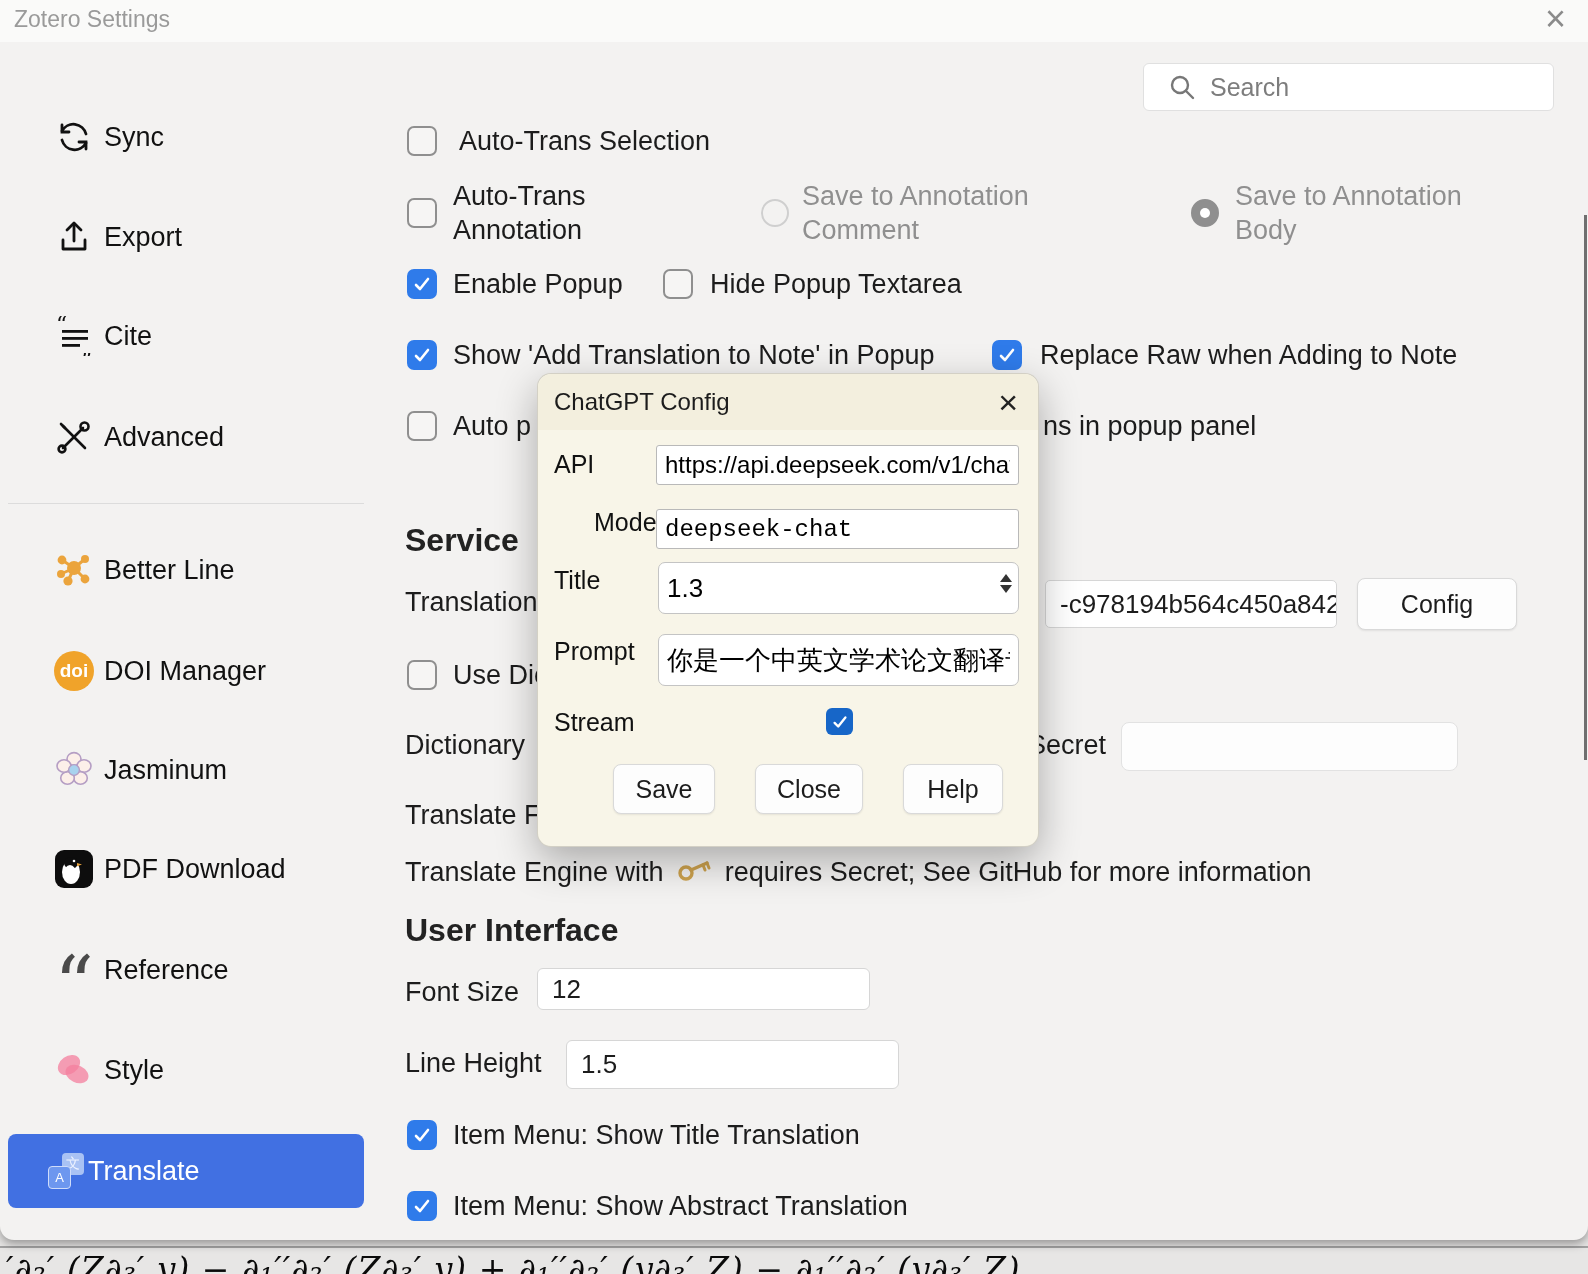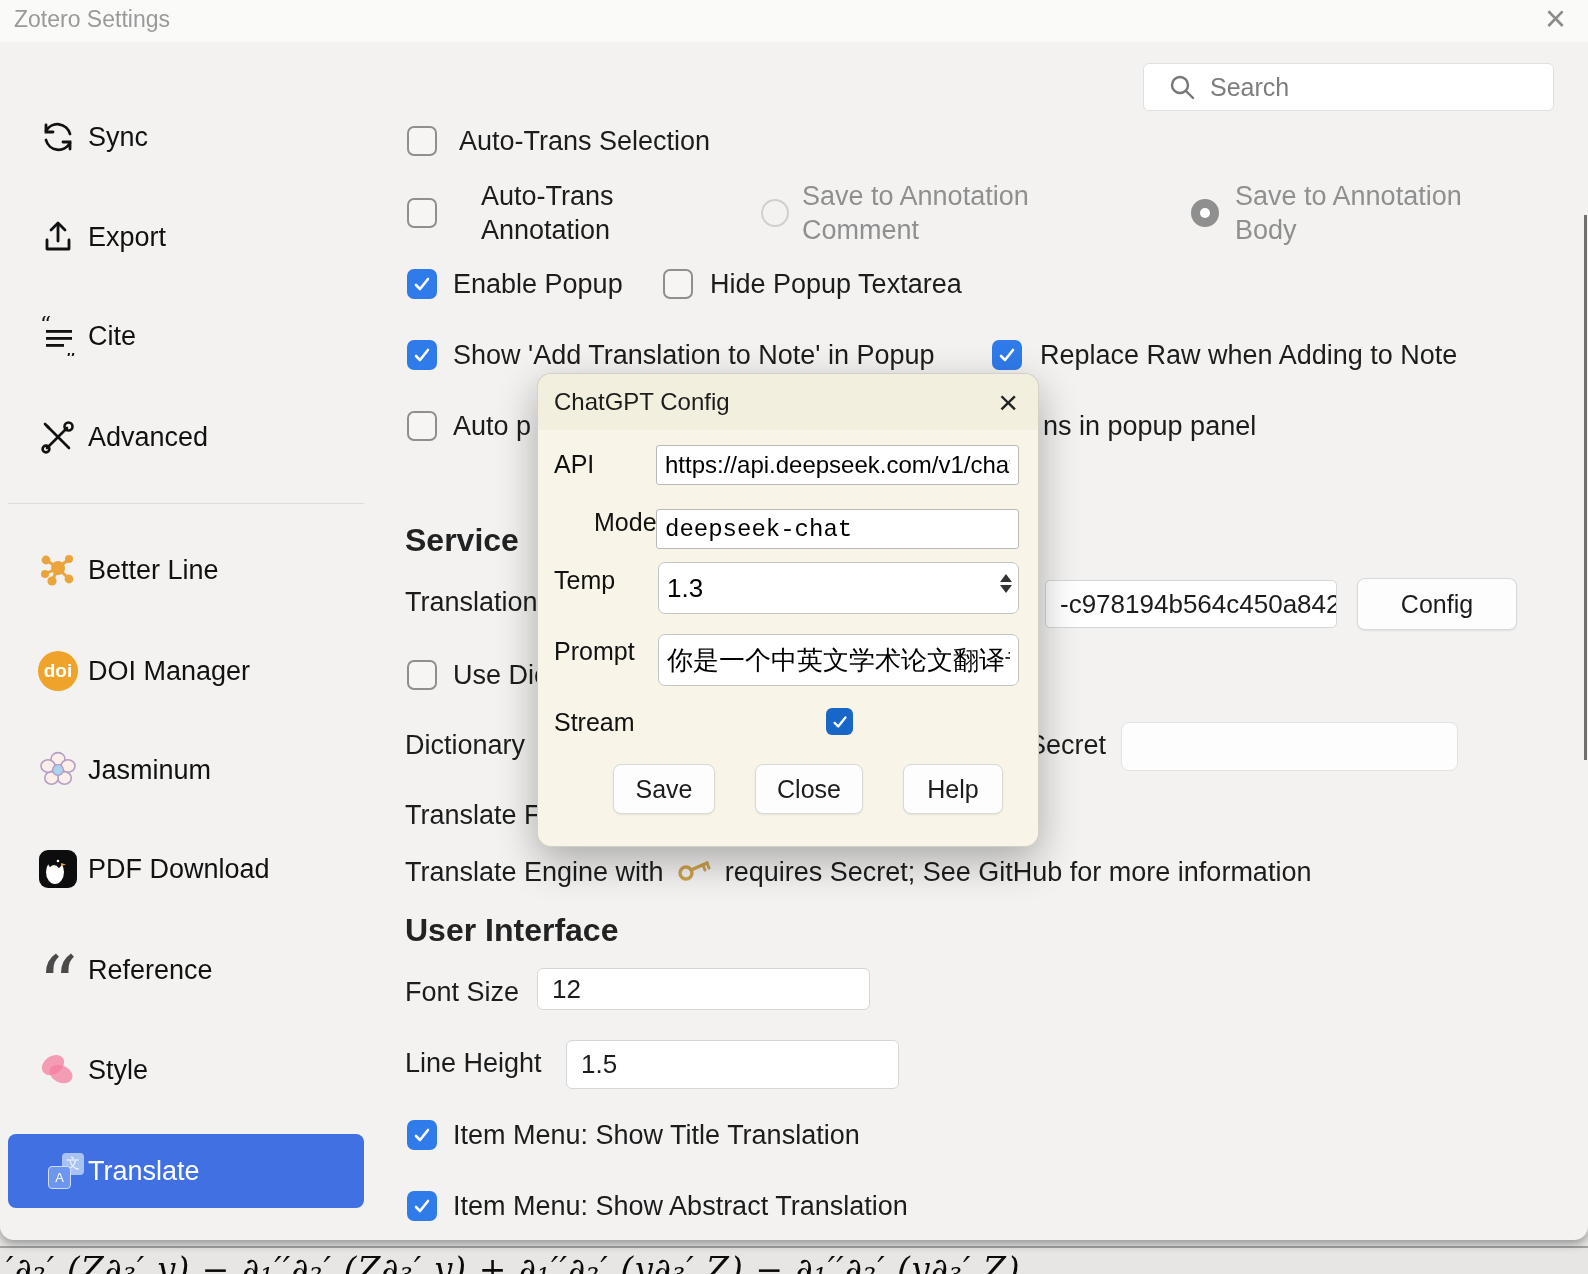--- a/index.html
+++ b/index.html
@@ -15,21 +15,21 @@
   #win-title{position:absolute;left:14px;top:6px;font-size:23px;color:#9a9a9a;}
   #win-close{position:absolute;right:22px;top:-2px;font-size:36px;color:#8b8b8b;cursor:pointer;line-height:42px;}
 
   
   #searchbox{position:absolute;left:1143px;top:63px;width:409px;height:46px;background:#fff;
        border:1px solid #e0e0e0;border-radius:6px;display:flex;align-items:center;}
   #searchbox svg{margin-left:24px;}
   #search-ph{margin-left:14px;font-size:25px;color:#7d7d7d;}
 
   
-  .side-item{position:absolute;left:0;width:372px;height:72px;padding-left:12px;}
+  .side-item{position:absolute;left:16px;width:372px;height:72px;padding-left:12px;}
   .side-icon{position:absolute;left:38px;top:50%;transform:translateY(-50%);width:40px;height:40px;
        display:flex;align-items:center;justify-content:center;}
   .side-label{position:absolute;left:88px;top:50%;transform:translateY(-50%);font-size:27px;color:#111;white-space:nowrap;}
   #side-divider{position:absolute;left:8px;top:503px;width:356px;height:1px;background:#dcdcdc;}
   #side-translate{position:absolute;left:8px;top:1134px;width:356px;height:74px;background:#4170e2;border-radius:8px;}
   #side-translate .side-label{color:#fff;left:80px;}
   .doi-circle{width:40px;height:40px;border-radius:50%;background:#f0a32a;color:#fff;
        display:flex;align-items:center;justify-content:center;font-weight:bold;font-size:19px;}
   .quote66{font-family:"DejaVu Serif",serif;font-size:78px;color:#4a4a4a;line-height:10px;margin-top:30px;}
   .tr-tile-back{position:absolute;right:0;top:0;width:22px;height:22px;border-radius:4px;background:#a9c2f4;
@@ -245,21 +245,21 @@
           <span class="tr-tile-front">A</span>
         </span>
       </span>
       <span class="side-label">Translate</span>
     </div>
 
     <div class="cb" style="left:407px;top:126px;"></div>
     <div class="lbl" style="left:459px;top:124px;">Auto-Trans Selection</div>
 
     <div class="cb" style="left:407px;top:198px;"></div>
-    <div class="lbl wrap" style="left:453px;top:179px;width:230px;margin-left:28px;">Auto-Trans Annotation</div>
+    <div class="lbl wrap" style="left:453px;top:179px;width:230px;">Auto-Trans Annotation</div>
 
     <div class="radio" style="left:761px;top:199px;"></div>
     <div class="lbl wrap gray" style="left:802px;top:179px;width:280px;">Save to Annotation Comment</div>
 
     <div class="radio sel" style="left:1191px;top:199px;">
         <span class="dot"></span>
       </div>
     <div class="lbl wrap gray" style="left:1235px;top:179px;width:280px;">Save to Annotation Body</div>
 
     <div class="cb checked" style="left:407px;top:269px;">
@@ -344,21 +344,21 @@
       <div id="dialog-header"></div>
       <div id="dialog-title">ChatGPT Config</div>
       <div id="dialog-close">×</div>
 
       <div class="dlg-lbl" style="top:76px;">API</div>
       <input class="dlg-input" style="top: 71px;" readonly="" value="https://api.deepseek.com/v1/chat/completions">
 
       <div class="dlg-lbl" style="top:134px;margin-left:40px;">Model</div>
       <input class="dlg-input" style="top: 135px; font-family: Liberation Mono, monospace;" readonly="" value="deepseek-chat">
 
-      <div class="dlg-lbl" style="top:192px;">Temp</div>
+      <div class="dlg-lbl" style="top:192px;">Title</div>
       <input class="dlg-input tall" style="top: 188px; width: 361px; left: 120px;" readonly="" value="1.3">
       <div class="spinner" style="top:200px;">
         <div class="spin-up"></div>
         <div class="spin-dn"></div>
       </div>
 
       <div class="dlg-lbl" style="top:263px;">Prompt</div>
       <input class="dlg-input tall" style="top: 260px; width: 361px; left: 120px;" readonly="" value="你是一个中英文学术论文翻译专家">
 
       <div class="dlg-lbl" style="top:334px;">Stream</div>

